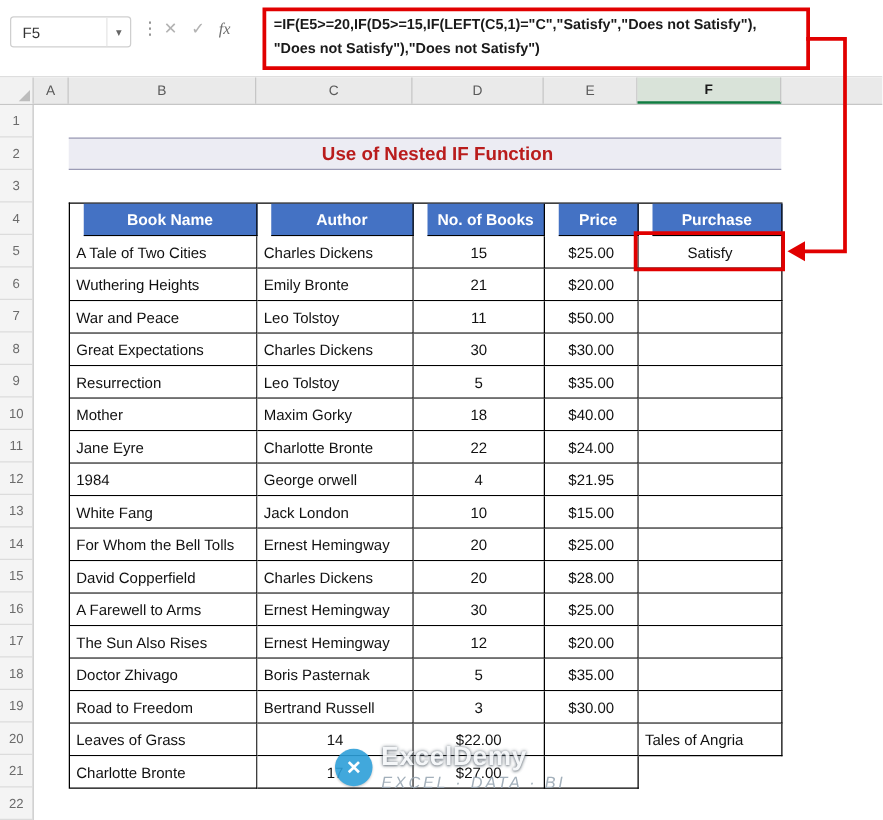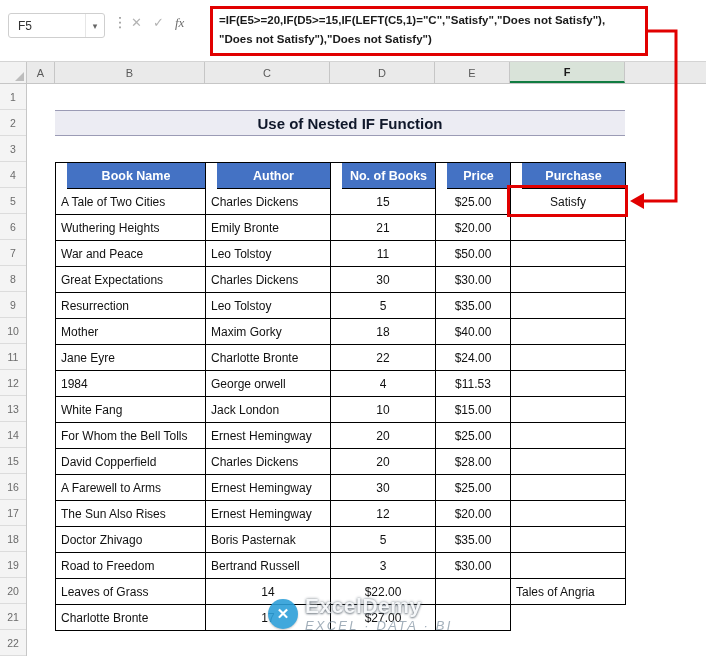--- a/index.html
+++ b/index.html
@@ -38,21 +38,21 @@
   .col-fill{flex:1;height:100%;}
   .row-strip{position:absolute;top:22px;left:0;width:27px;height:572px;background:#f4f4f4;
              border-right:1px solid #c6c6c6;box-sizing:border-box;}
   .rowh{height:26px;box-sizing:border-box;border-bottom:1px solid #dcdcdc;display:flex;
         align-items:center;justify-content:center;font-size:10.5px;color:#6b6b6b;}
 
   
   .title-band{position:absolute;left:55px;top:48px;width:570px;height:26px;box-sizing:border-box;
               background:#ececf3;border-top:1px solid #9b9bb5;border-bottom:1px solid #9b9bb5;
               display:flex;align-items:center;justify-content:center;font-size:15px;
-              font-weight:bold;color:#0f172a;padding-left:20px;}
+              font-weight:bold;color:#b91c1c;padding-left:20px;}
   .book-table{position:absolute;left:55px;top:100px;display:grid;
               grid-template-columns:150px 125px 105px 75px 115px;grid-auto-rows:26px;
               border-top:1px solid #000;border-left:1px solid #000;box-sizing:border-box;}
   .tc{border-right:1px solid #000;border-bottom:1px solid #000;box-sizing:border-box;
       display:flex;align-items:center;font-size:12px;color:#111;background:#fff;
       overflow:hidden;white-space:nowrap;}
   .tc.th{background:#4472c4;color:#fff;font-weight:bold;justify-content:center;font-size:12.5px;margin-left:11px;}
   .tc.left{padding-left:5px;}
   .tc.center{justify-content:center;}
   .f5-box{position:absolute;left:507px;top:123px;width:121px;height:32px;box-sizing:border-box;
@@ -164,21 +164,21 @@
       <div class="tc center">$40.00</div>
       <div class="tc center"></div>
       <div class="tc left">Jane Eyre</div>
       <div class="tc left">Charlotte Bronte</div>
       <div class="tc center">22</div>
       <div class="tc center">$24.00</div>
       <div class="tc center"></div>
       <div class="tc left">1984</div>
       <div class="tc left">George orwell</div>
       <div class="tc center">4</div>
-      <div class="tc center">$11.53</div>
+      <div class="tc center">$21.95</div>
       <div class="tc center"></div>
       <div class="tc left">White Fang</div>
       <div class="tc left">Jack London</div>
       <div class="tc center">10</div>
       <div class="tc center">$15.00</div>
       <div class="tc center"></div>
       <div class="tc left">For Whom the Bell Tolls</div>
       <div class="tc left">Ernest Hemingway</div>
       <div class="tc center">20</div>
       <div class="tc center">$25.00</div>

